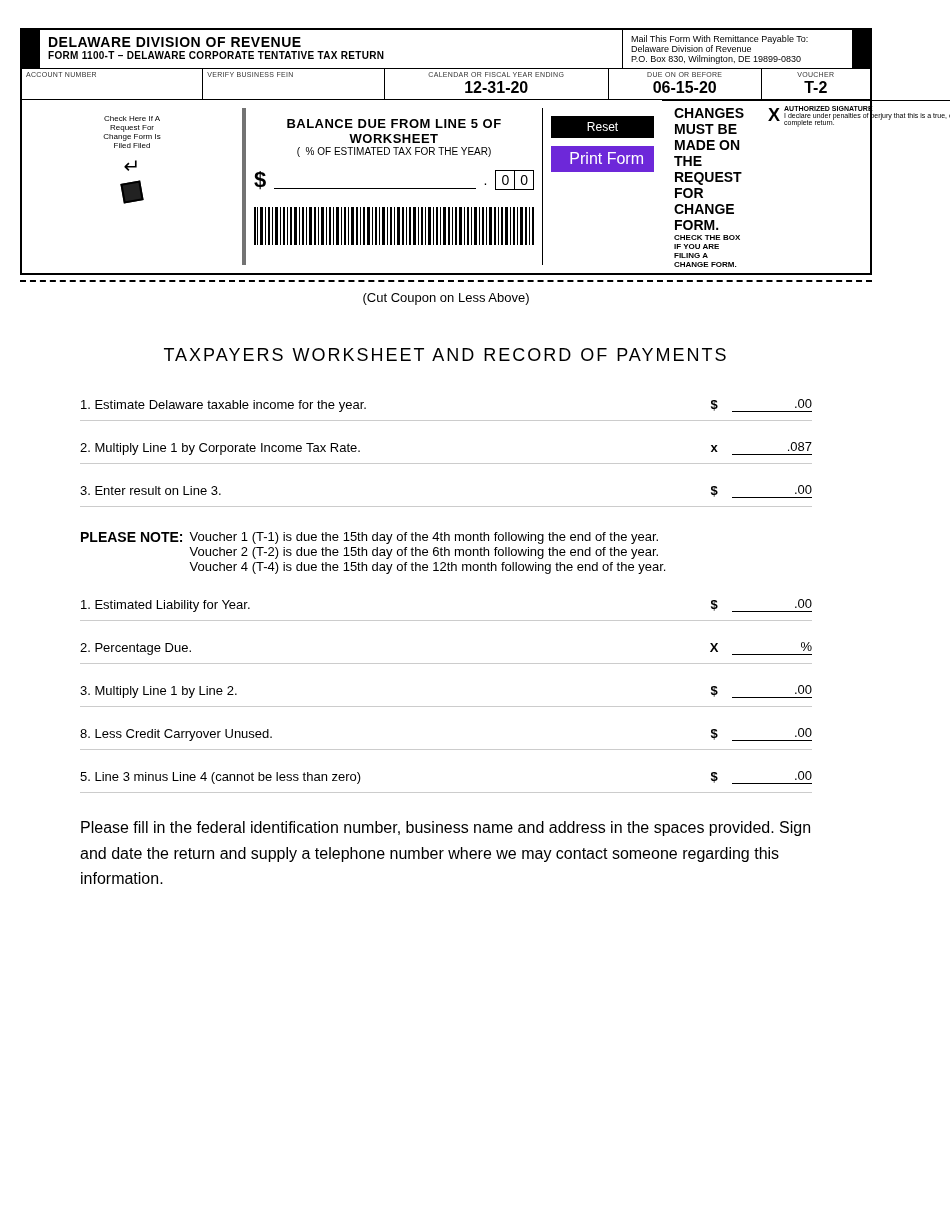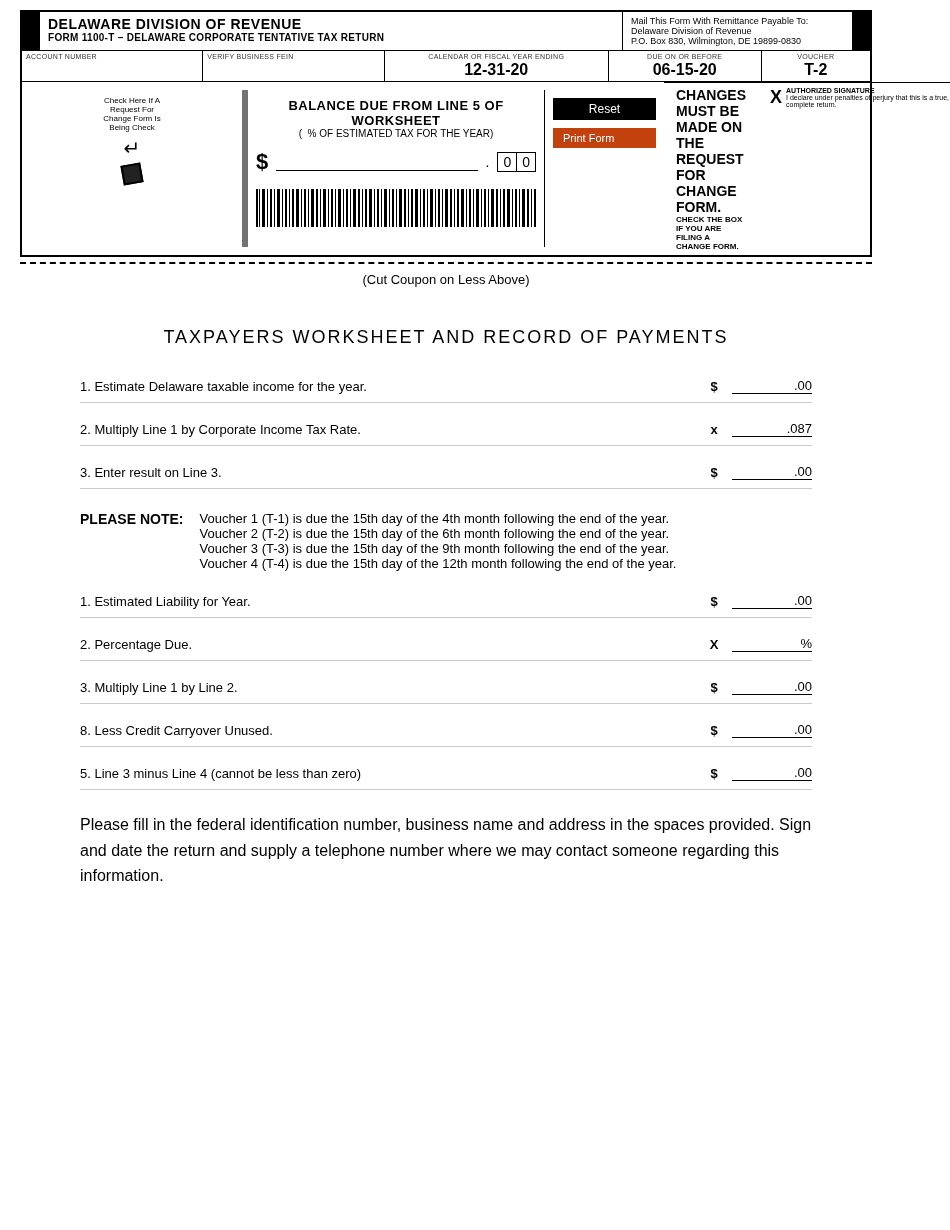--- a/index.html
+++ b/index.html
@@ -6,21 +6,21 @@
     body {
       font-family: Arial, sans-serif;
       font-size: 11px;
       background: #fff;
       color: #000;
       width: 950px;
     }
 
     .page {
       width: 892px;
-      padding: 10px 20px 30px 20px;
+      padding: 28px 20px 30px 20px;
     }
 
     
     .voucher-section {
       border: 2px solid #000;
       margin-bottom: 5px;
     }
 
     .voucher-header {
       display: flex;
@@ -105,28 +105,28 @@
       padding: 4px 10px;
       font-size: 12px;
       cursor: pointer;
       display: block;
       text-align: center;
       margin-bottom: 4px;
       width: 100%;
     }
 
     .print-btn {
-      background: #c2410c;
+      background: #6d28d9;
       color: #fff;
       border: none;
       padding: 4px 10px;
-      font-size: 11px;
+      font-size: 16px;
       cursor: pointer;
       display: block;
-      text-align: left;
+      text-align: right;
       width: 100%;
     }
 
     
     .worksheet-section {
       padding: 20px 60px;
     }
 
     .worksheet-line {
       display: flex;
@@ -216,28 +216,28 @@
 
       <div style="flex:1; display:flex; flex-direction:row;">
 
         <div style="display:flex; padding:8px 0;">
 
           <div style="flex:0 0 220px; padding:6px 12px; text-align:center;">
             <div style="font-size:8px; margin-bottom:4px;">
               <span>Check Here If A</span><br>
               <span>Request For</span><br>
               <span>Change Form Is</span><br>
-              <span>Being Check</span>
+              <span>Filed Filed</span>
             </div>
 
             <div style="font-size:20px; text-align:center; margin-top:4px;">↵</div>
             <div style="width:20px; height:20px; border:2px solid #000; background:#222; margin:4px auto; transform:rotate(-10deg);"></div>
           </div>
 
-          <div style="flex:1; padding:8px; border-left:6px solid #737373;">
+          <div style="flex:1; padding:8px; border-left:4px solid #737373;">
             <div style="font-size:13px; font-weight:bold; text-align:center; letter-spacing:0.5px;">BALANCE DUE FROM LINE 5 OF WORKSHEET</div>
             <div style="font-size:10px; text-align:center; margin-bottom:10px;">
               <span>(</span>&nbsp;
               <span>% OF ESTIMATED TAX FOR THE YEAR)</span>
             </div>
             <div style="display:flex; align-items:center; gap:8px;">
               <span style="font-size:22px; font-weight:bold;">$</span>
               <input type="text" style="flex: 1 1 0%; border-top: none; border-right: none; border-left: none; border-image: initial; border-bottom: 1px solid rgb(0, 0, 0); font-size: 14px; outline: none;">
               <span style="font-size:14px;">.</span>
               <div style="display:flex; border:1px solid #000;">
@@ -394,25 +394,24 @@
         <span class="line-value">.087</span>
       </div>
       <div class="worksheet-line">
         <span class="line-label">3. Enter result on Line 3.</span>
         <span class="line-symbol">$</span>
         <span class="line-value">.00</span>
       </div>
     </div>
 
     <div style="margin:22px 0; display:flex;">
-      <span style="font-weight:bold; font-size:14px; margin-right:16px; flex-shrink:0;">PLEASE NOTE:</span>
+      <span style="font-weight:bold; font-size:14px; margin-right:6px; flex-shrink:0;">PLEASE NOTE:</span>
       <div>
         <div style="font-size:13px;">Voucher 1 (T-1) is due the 15th day of the 4th month following the end of the year.</div>
         <div style="font-size:13px;">Voucher 2 (T-2) is due the 15th day of the 6th month following the end of the year.</div>
-        <div style="font-size:13px;">Voucher 3 (T-3) is due the 15th day of the 9th month following the end of the year.</div>
         <div style="font-size:13px;">Voucher 4 (T-4) is due the 15th day of the 12th month following the end of the year.</div>
       </div>
     </div>
 
     <div>
       <div class="worksheet-line">
         <span class="line-label">1. Estimated Liability for Year.</span>
         <span class="line-symbol">$</span>
         <span class="line-value">.00</span>
       </div>

